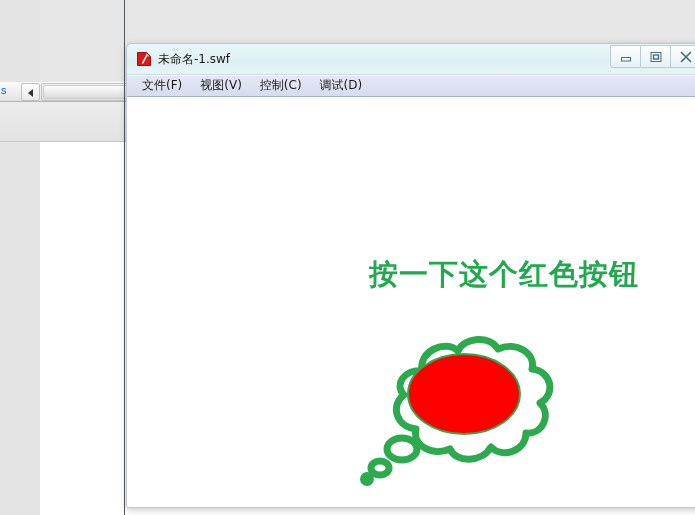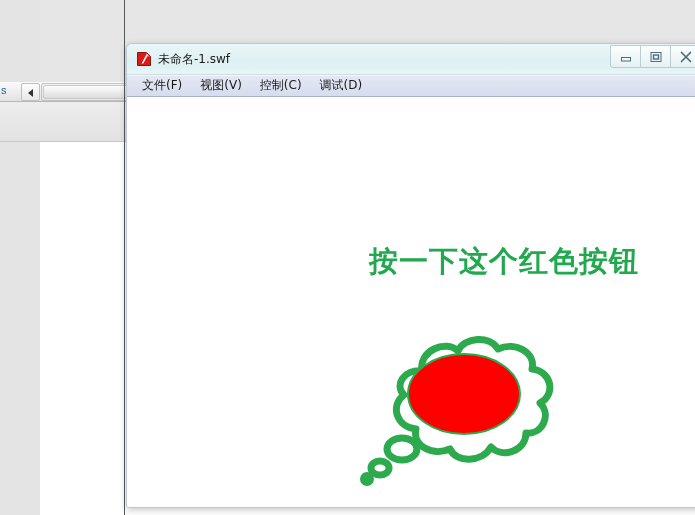--- a/index.html
+++ b/index.html
@@ -184,21 +184,21 @@
 
   .stage {
     position: relative;
     height: 411px;
     background: #ffffff;
     overflow: hidden;
   }
 
   .stage-text {
     position: absolute;
-    left: 242px; top: 145px;
+    left: 242px; top: 158px;
     font-size: 29px;
     font-weight: bold;
     color: #22a84e;
     letter-spacing: 1px;
     white-space: nowrap;
     font-family: "DejaVu Sans", "Liberation Sans", sans-serif;
   }
 
   .cloud-wrap {
     position: absolute;

